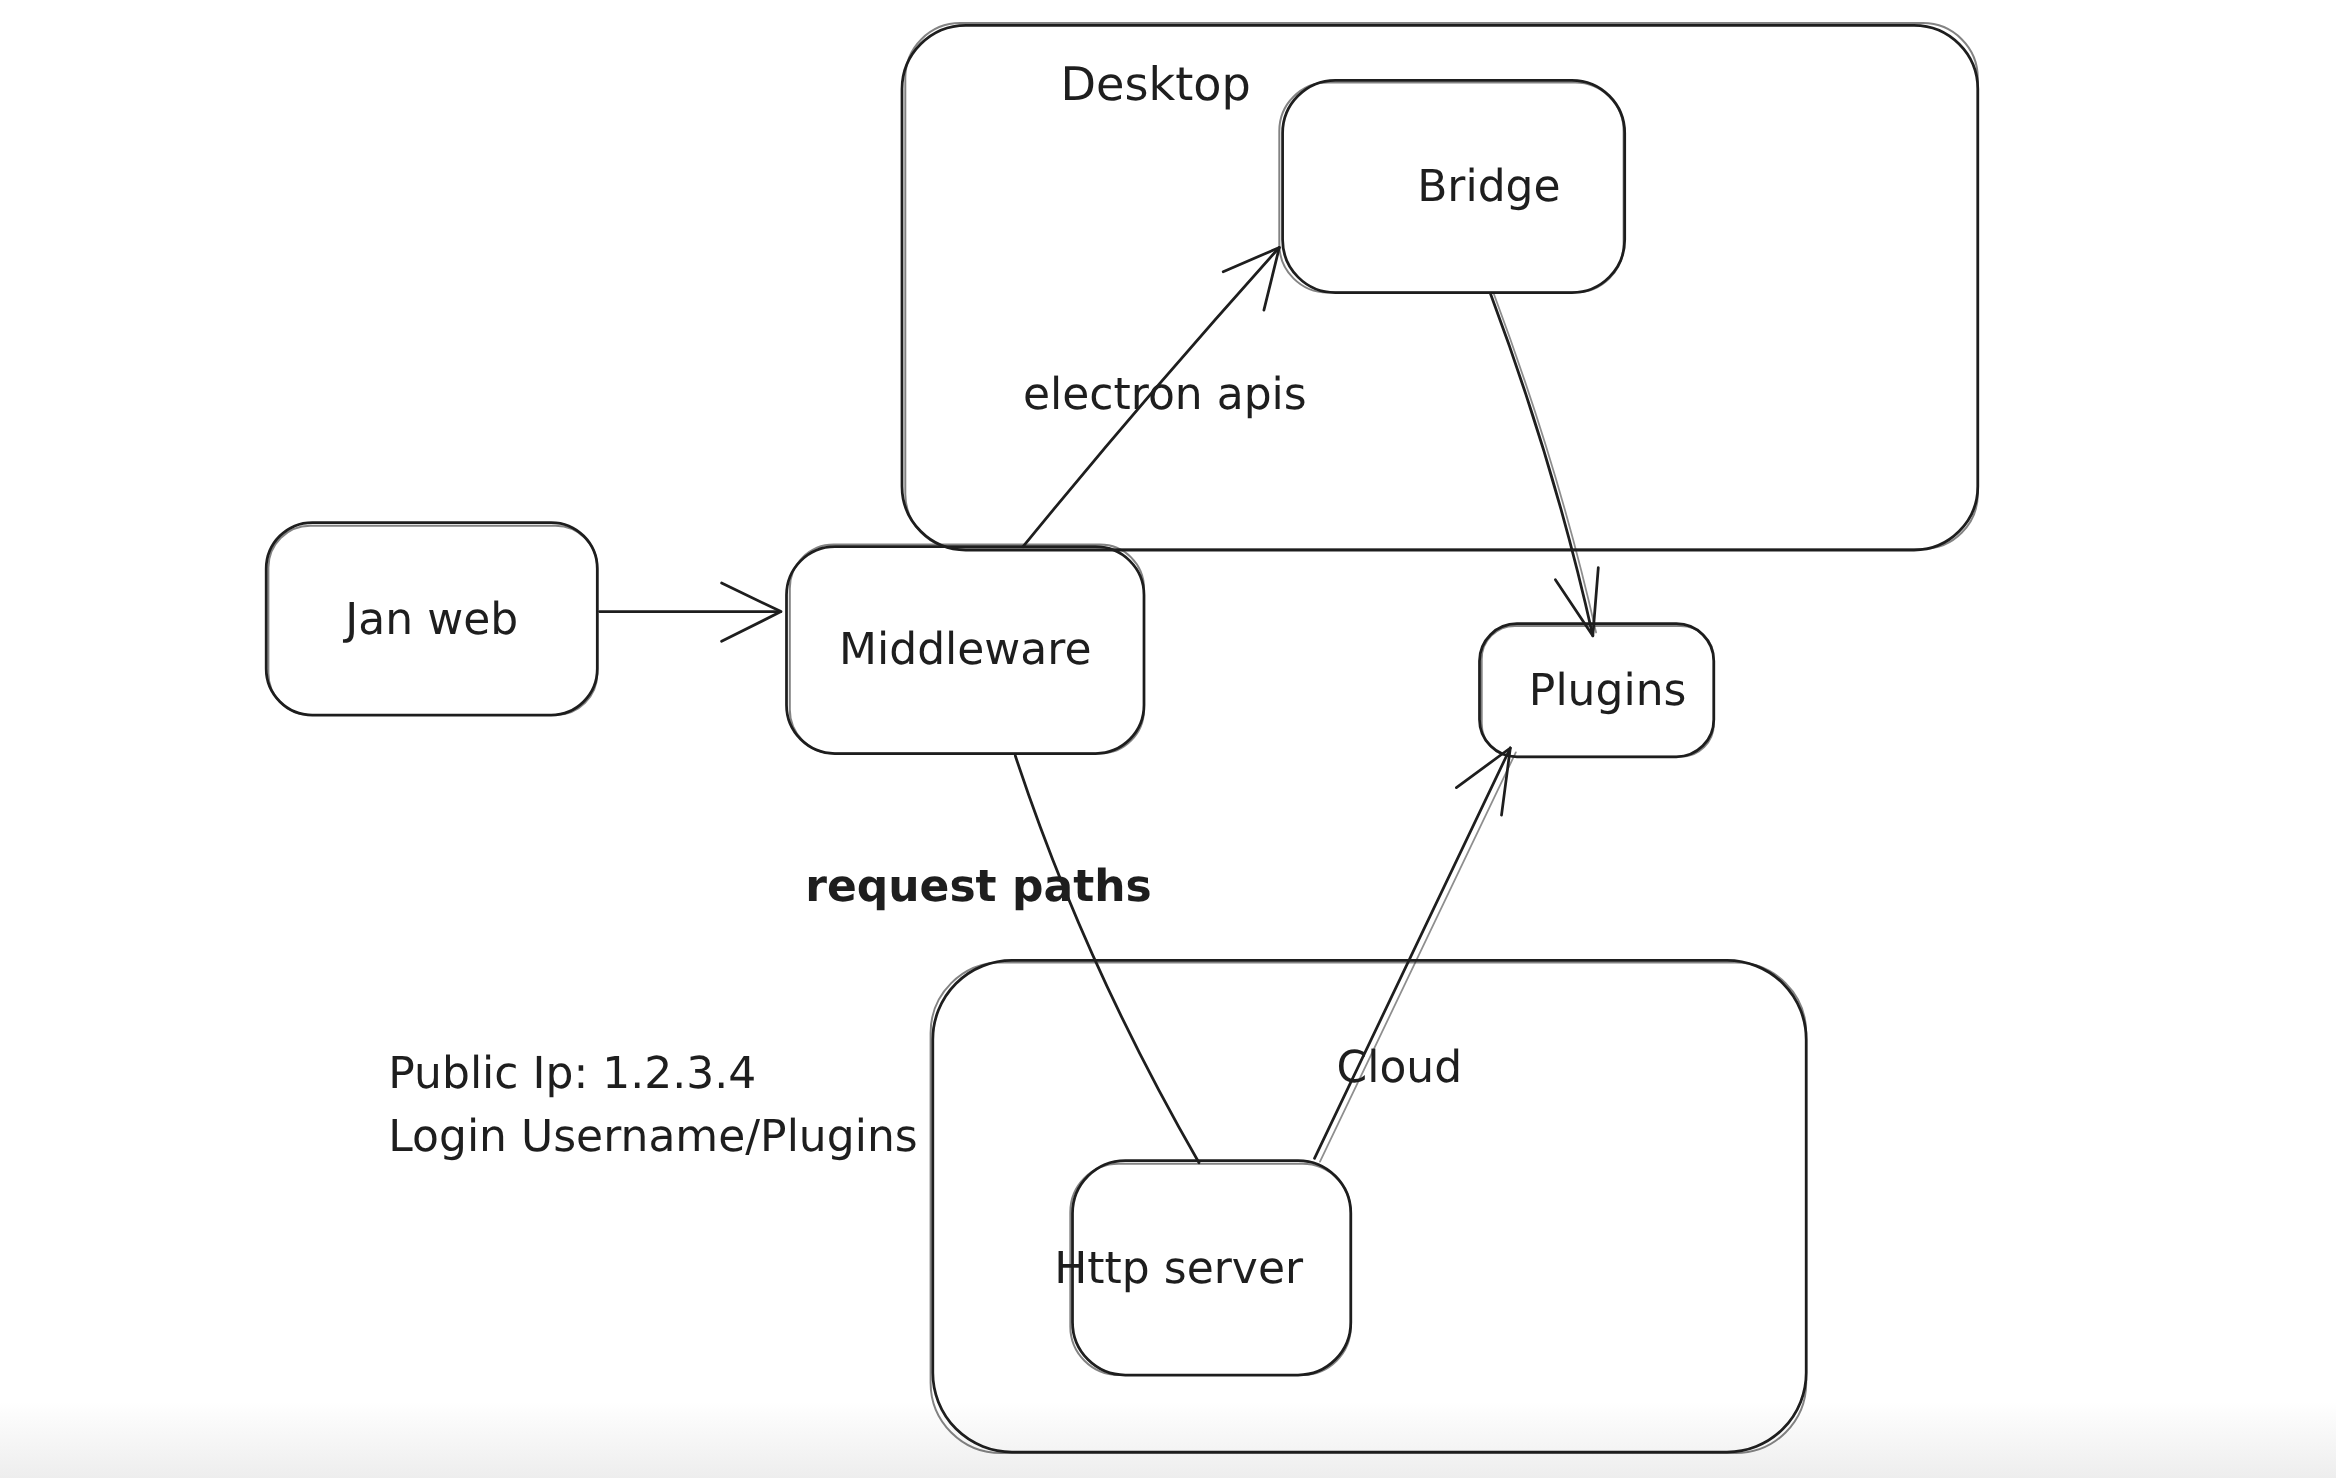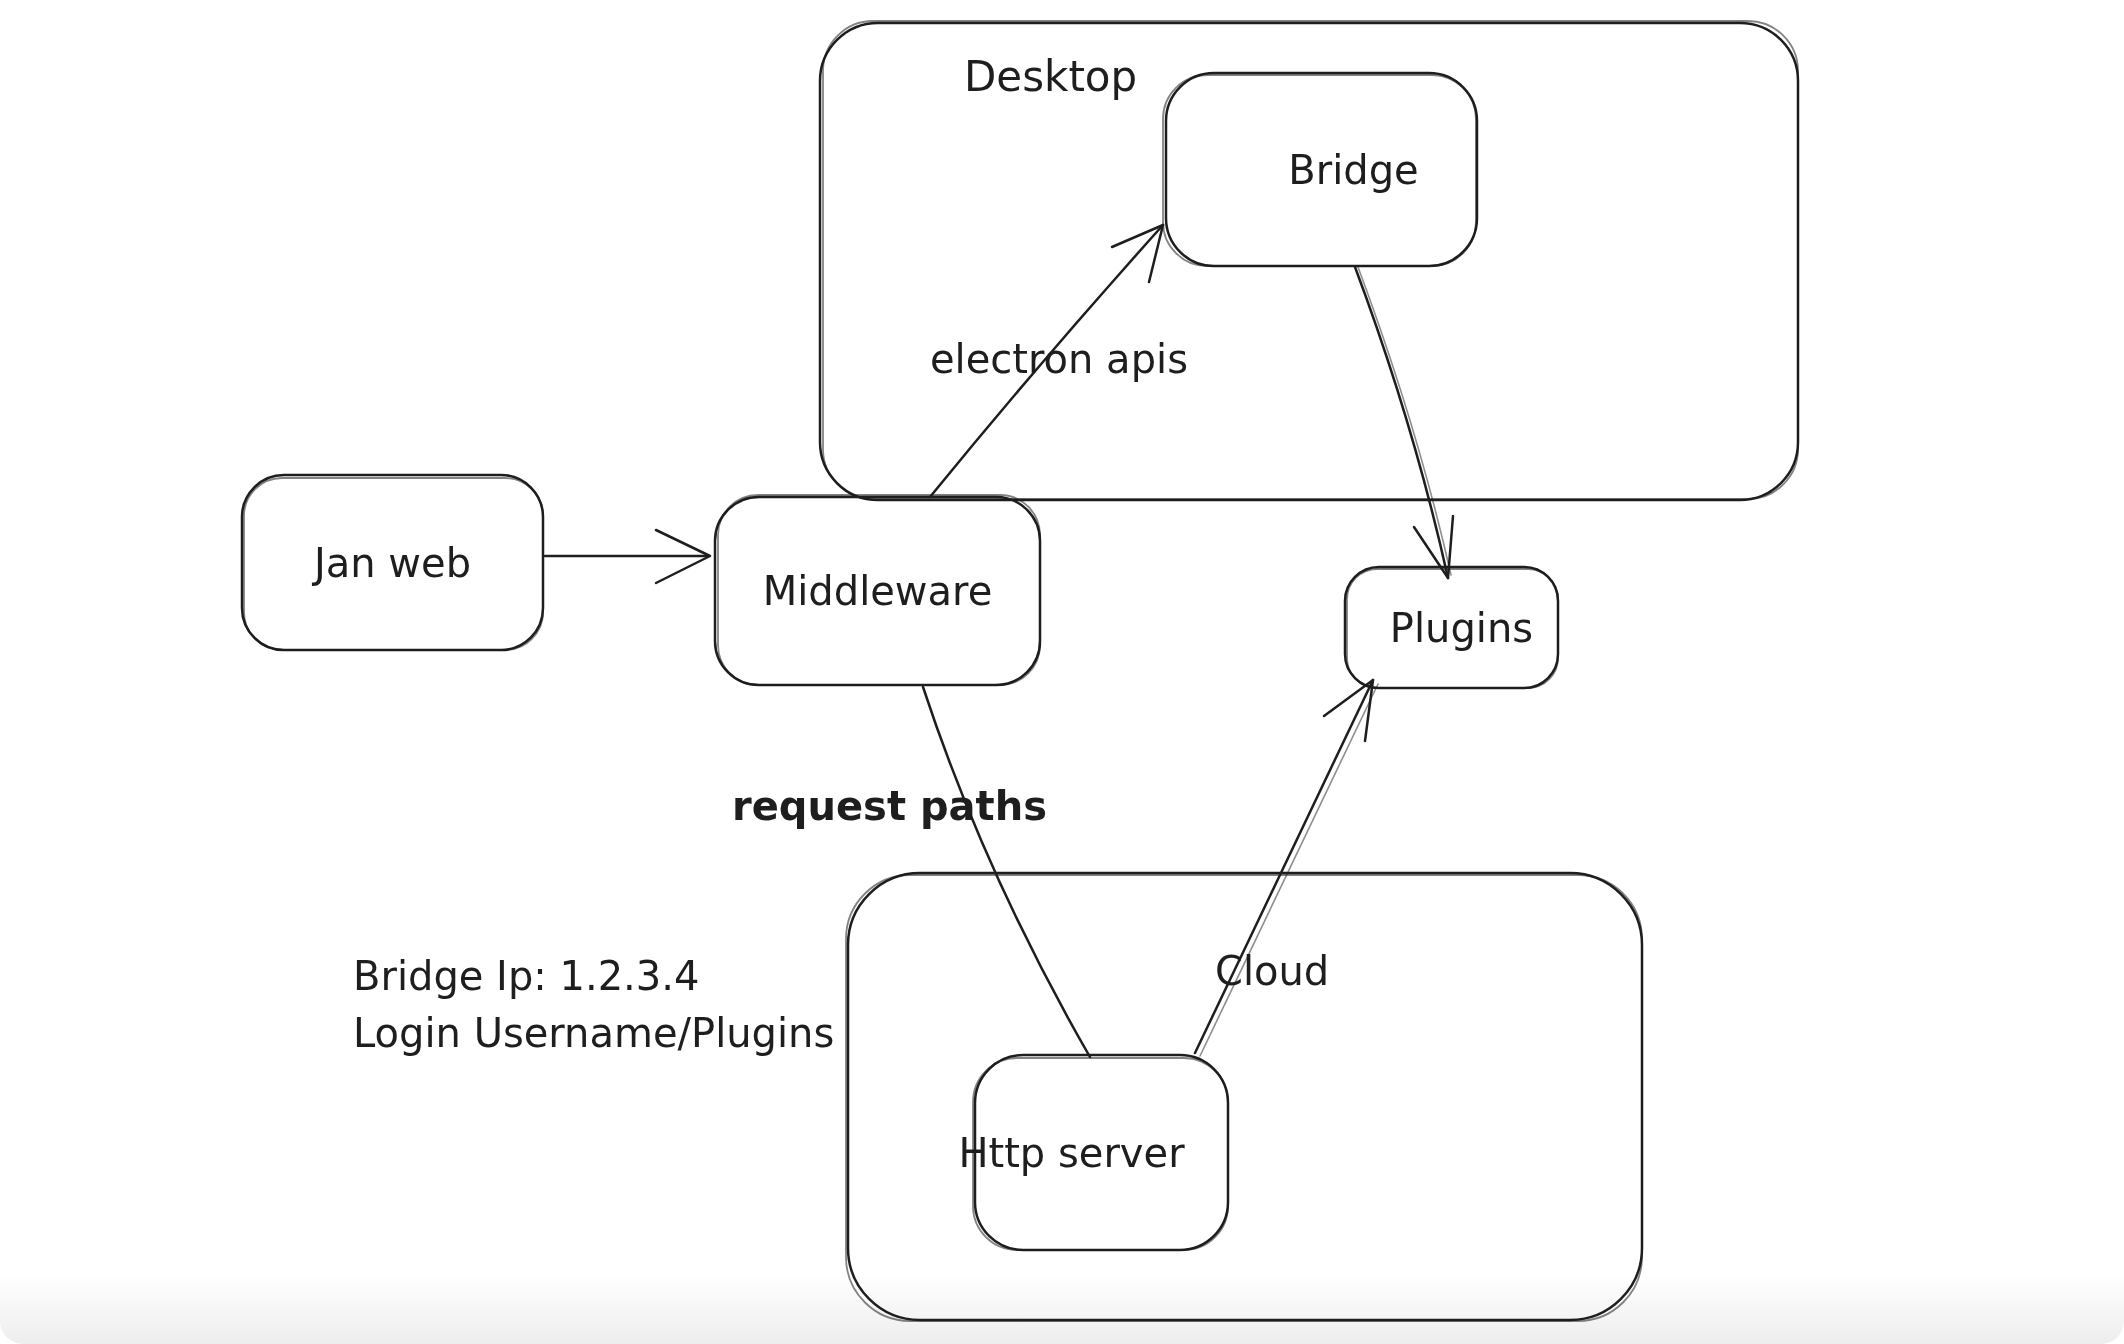--- a/index.html
+++ b/index.html
@@ -3,21 +3,20 @@
 <meta charset="utf-8">
 <style>
   html,body{margin:0;padding:0;background:#ffffff;}
   .canvas{
     position:relative;
     width:2124px;height:1344px;
     background:#ffffff;
     overflow:hidden;
     font-family:"DejaVu Sans","Liberation Sans",sans-serif;
     color:#1e1e1e;
-    border-radius:23px;
   }
   svg.wire{position:absolute;left:0;top:0;}
   .lbl{
     position:absolute;
     white-space:nowrap;
     color:#1e1e1e;
     letter-spacing:0px;
     user-select:none;
   }
   .node{
@@ -126,18 +125,18 @@
 
   <div class="node fs40" style="left:945px;top:1055px;width:253px;height:195px;">
     <span>Http server</span>
   </div>
 
   <div class="lbl fs40" style="left:930px;top:336px;">electron apis</div>
 
   <div class="lbl fs40" style="left:732px;top:783px;font-weight:bold;">request paths</div>
 
   <div class="lbl note" style="left:353px;top:948px;">
-    <div>Bridge Ip: 1.2.3.4</div>
+    <div>Public Ip: 1.2.3.4</div>
     <div>Login Username/Plugins</div>
   </div>
 
   <div class="fade"></div>
 </div>
 
 </body></html>

